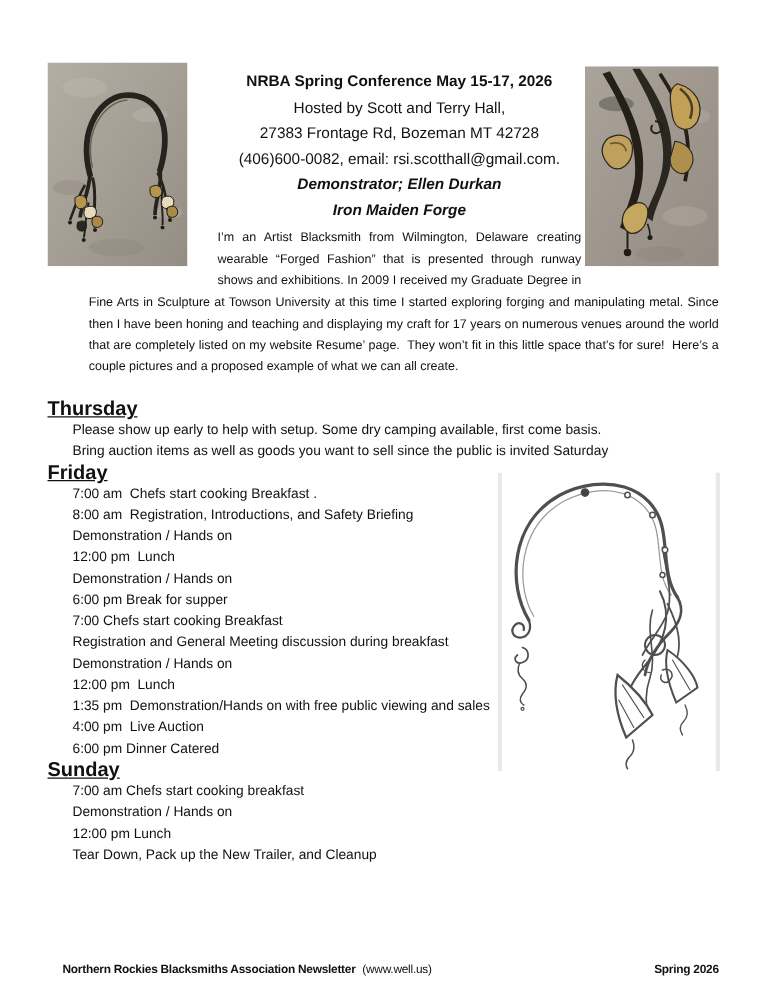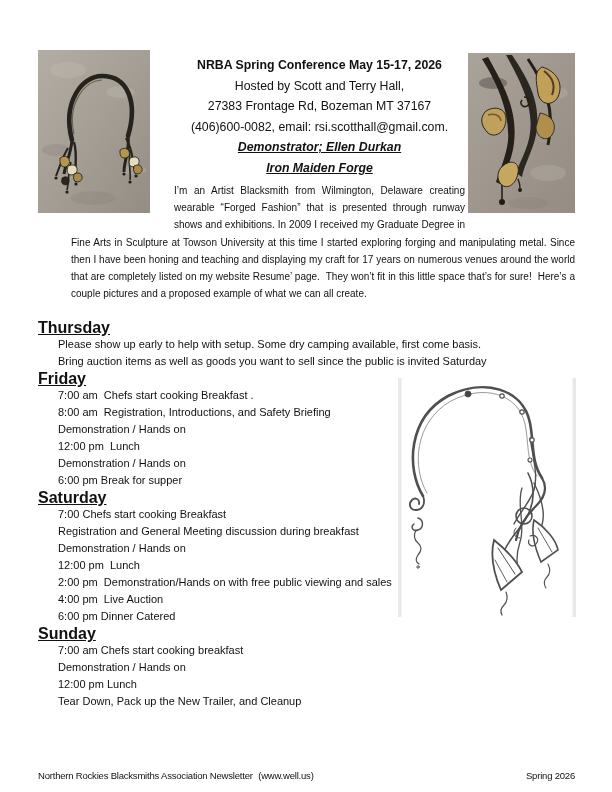--- a/index.html
+++ b/index.html
@@ -12,21 +12,21 @@
 
   
   .photo { display:block; }
   .photo-left  { float:left;  width:112px; height:163px; margin:0 24px 12px 0; }
   .photo-right { float:right; width:107px; height:160px; margin:3px 0 12px 3px; }
   .photo svg { display:block; width:100%; height:100%; }
 
   
   .header { text-align:center; margin-top:5px; font-size:12.3px; line-height:20.5px; }
   .header .h-title { font-weight:bold; }
-  .header .h-demo  { font-weight:bold; font-style:italic; text-decoration:underline; }
+  .header .h-demo  { font-weight:bold; font-style:italic; }
 
   
   .par {
     margin-top:4px; font-size:10px; line-height:17.2px;
     text-align:justify; white-space:pre-wrap;margin-left:33px;
   }
 
   
   .schedule { margin-top:7px; }
   .day  { margin:0; font-size:16px; line-height:17px; font-weight:bold; text-decoration:underline; }
@@ -38,21 +38,21 @@
   
   .sketch { position:absolute; left:398px; top:378px; width:178px; height:239px; }
   .sketch svg { display:block; width:100%; height:100%; }
 
   
   .footer {
     position:absolute; left:38px; right:37px; bottom:11px;
     display:flex; justify-content:space-between; align-items:baseline;
     font-size:9.5px; letter-spacing:-0.2px;
   }
-  .footer .f-bold { font-weight:normal; }
+  .footer .f-bold { font-weight:bold;margin-left:12px; }
   .footer .f-reg  { font-weight:normal; margin-left:3px; }
   .clear { clear:both; }
 </style>
 </head>
 <body>
 
 <div class="page">
   <div class="content">
 
     <span class="photo photo-left">
@@ -131,21 +131,21 @@
         <path d="M50,126 q2,5 2,9" stroke="#242019" stroke-width="1.4" fill="none"></path>
         <circle cx="34" cy="149" r="3" fill="#1f1c17"></circle>
         <circle cx="52" cy="137" r="2" fill="#1f1c17"></circle>
         <path d="M56,44 c6,0 8,6 3,9 c-4,2 -8,-2 -5,-6" fill="none" stroke="#242019" stroke-width="1.5"></path>
       </svg>
     </span>
 
     <div class="header">
       <div class="h-title">NRBA Spring Conference May 15-17, 2026</div>
       <div class="h-line">Hosted by Scott and Terry Hall,</div>
-      <div class="h-line">27383 Frontage Rd, Bozeman MT 37167</div>
+      <div class="h-line">27383 Frontage Rd, Bozeman MT 42728</div>
       <div class="h-line">(406)600-0082, email: rsi.scotthall@gmail.com.</div>
       <div class="h-demo">Demonstrator; Ellen Durkan</div>
       <div class="h-demo">Iron Maiden Forge</div>
     </div>
 
     <p class="par">I’m an Artist Blacksmith from Wilmington, Delaware creating wearable “Forged Fashion” that is presented through runway shows and exhibitions. In 2009 I received my Graduate Degree in Fine Arts in Sculpture at Towson University at this time I started exploring forging and manipulating metal. Since then I have been honing and teaching and displaying my craft for 17 years on numerous venues around the world that are completely listed on my website Resume’ page.  They won’t fit in this little space that’s for sure!  Here’s a couple pictures and a proposed example of what we can all create.</p>
 
     <div class="clear"></div>
 
     <div class="schedule">
@@ -154,26 +154,25 @@
       <p class="line">Bring auction items as well as goods you want to sell since the public is invited Saturday</p>
 
       <h2 class="day">Friday</h2>
       <p class="line">7:00 am  Chefs start cooking Breakfast .</p>
       <p class="line">8:00 am  Registration, Introductions, and Safety Briefing</p>
       <p class="line">Demonstration / Hands on</p>
       <p class="line">12:00 pm  Lunch</p>
       <p class="line">Demonstration / Hands on</p>
       <p class="line">6:00 pm Break for supper</p>
 
-      <h2 class="day">Saturday</h2>
       <p class="line">7:00 Chefs start cooking Breakfast</p>
       <p class="line">Registration and General Meeting discussion during breakfast</p>
       <p class="line">Demonstration / Hands on</p>
       <p class="line">12:00 pm  Lunch</p>
-      <p class="line">2:00 pm  Demonstration/Hands on with free public viewing and sales</p>
+      <p class="line">1:35 pm  Demonstration/Hands on with free public viewing and sales</p>
       <p class="line">4:00 pm  Live Auction</p>
       <p class="line">6:00 pm Dinner Catered</p>
 
       <h2 class="day">Sunday</h2>
       <p class="line">7:00 am Chefs start cooking breakfast</p>
       <p class="line">Demonstration / Hands on</p>
       <p class="line">12:00 pm Lunch</p>
       <p class="line">Tear Down, Pack up the New Trailer, and Cleanup</p>
     </div>
 

